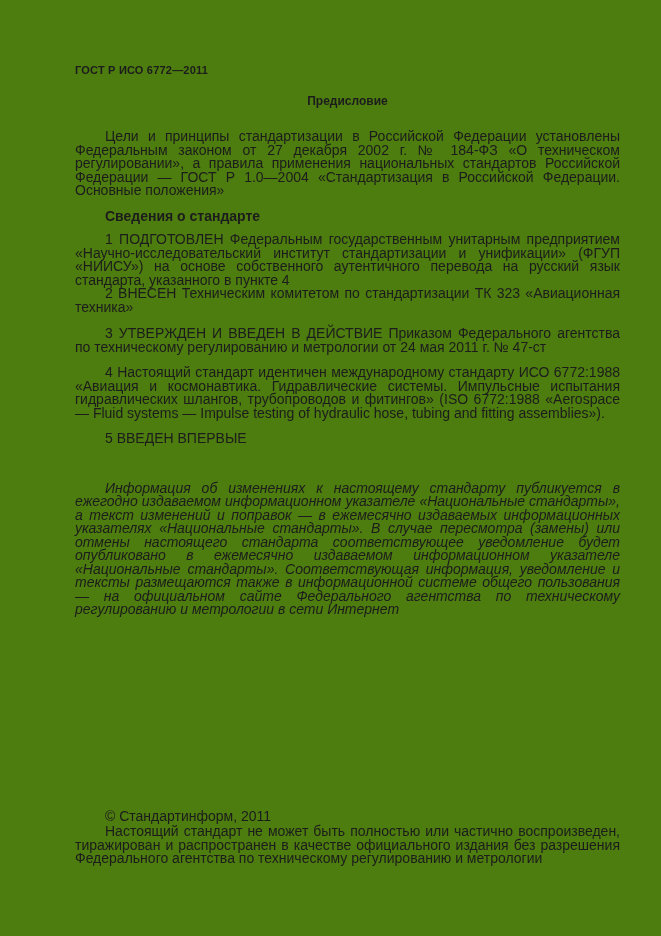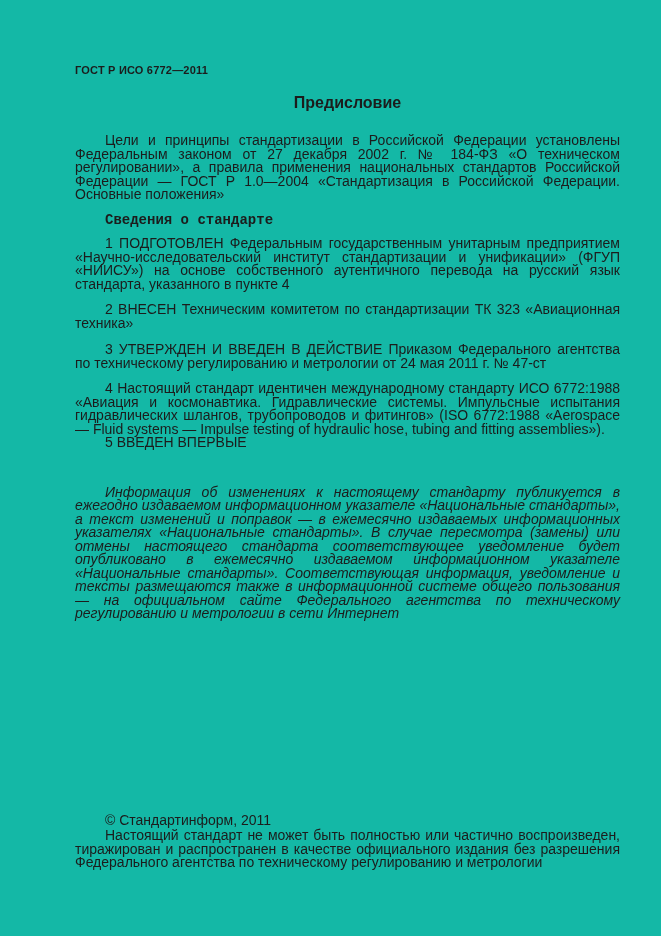--- a/index.html
+++ b/index.html
@@ -5,51 +5,51 @@
   * { margin: 0; padding: 0; box-sizing: border-box; }
   html, body { background: #e8e8e8; }
   body {
     width: 661px;
     height: 936px;
     font-family: "Liberation Sans", sans-serif;
   }
   .page {
     width: 661px;
     height: 936px;
-    background: #14b8a6;
+    background: #4d7c0f;
     color: #1c1c1c;
     padding: 64px 41px 0 75px;
     position: relative;
     overflow: hidden;
   }
   .doc-code {
     font-size: 11px;
     font-weight: bold;
     letter-spacing: 0.2px;
   }
   .title {
-    font-size: 16px;
+    font-size: 12px;
     font-weight: bold;
     text-align: center;
     margin-top: 18px;
   }
   p.par {
     font-size: 14px;
     line-height: 13.5px;
     text-align: justify;
     text-indent: 30px;
   }
   .m-intro   { margin-top: 22px; }
-  .heading   { margin-top: 12px; font-weight: bold; font-family: Liberation Mono, monospace; }
+  .heading   { margin-top: 12px; font-weight: bold; }
   .m-item1   { margin-top: 10px; }
-  .m-item2   { margin-top: 12px; }
+  .m-item2   { }
   .m-item3   { margin-top: 13px; }
   .m-item4   { margin-top: 12px; }
   .m-item4b  { margin-top: 0; }
-  .m-item5   { margin-top: 0; }
+  .m-item5   { margin-top: 12px; }
   .info-block {
     margin-top: 36px;
     font-style: italic;
     line-height: 13px;
   }
   .copyright {
     margin-top: 193px;
     font-size: 10.5px;
     text-align: right;
     text-indent: 0;

